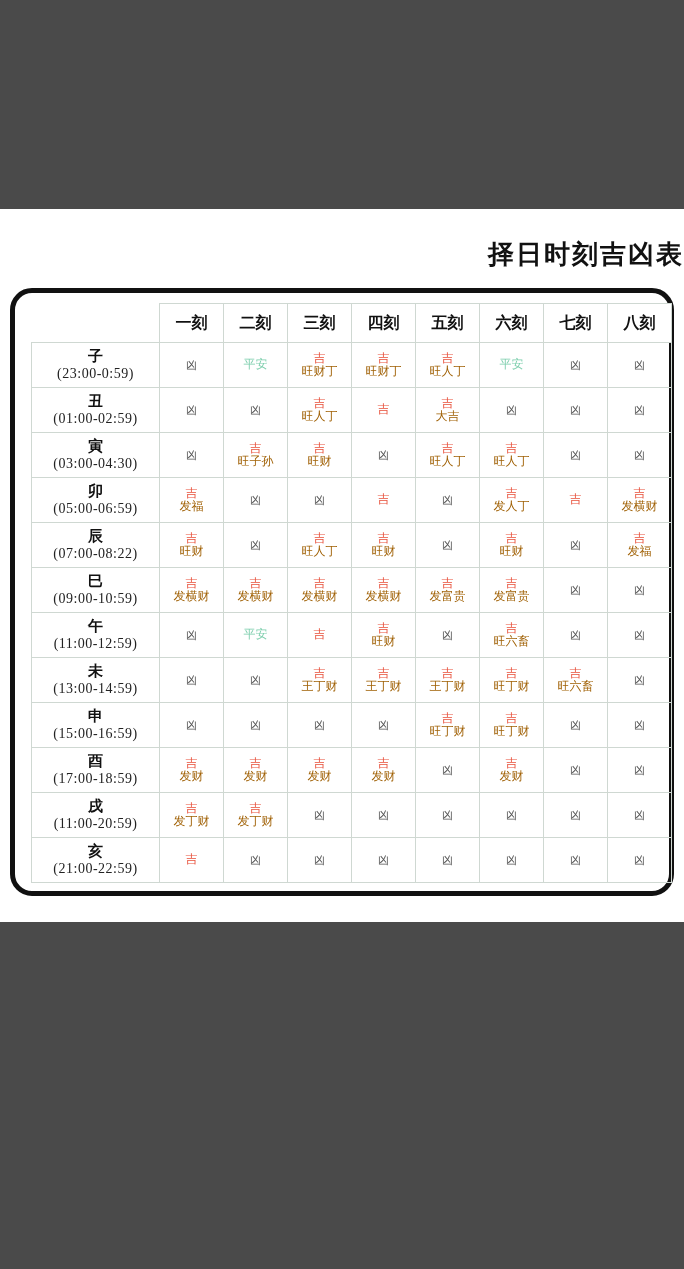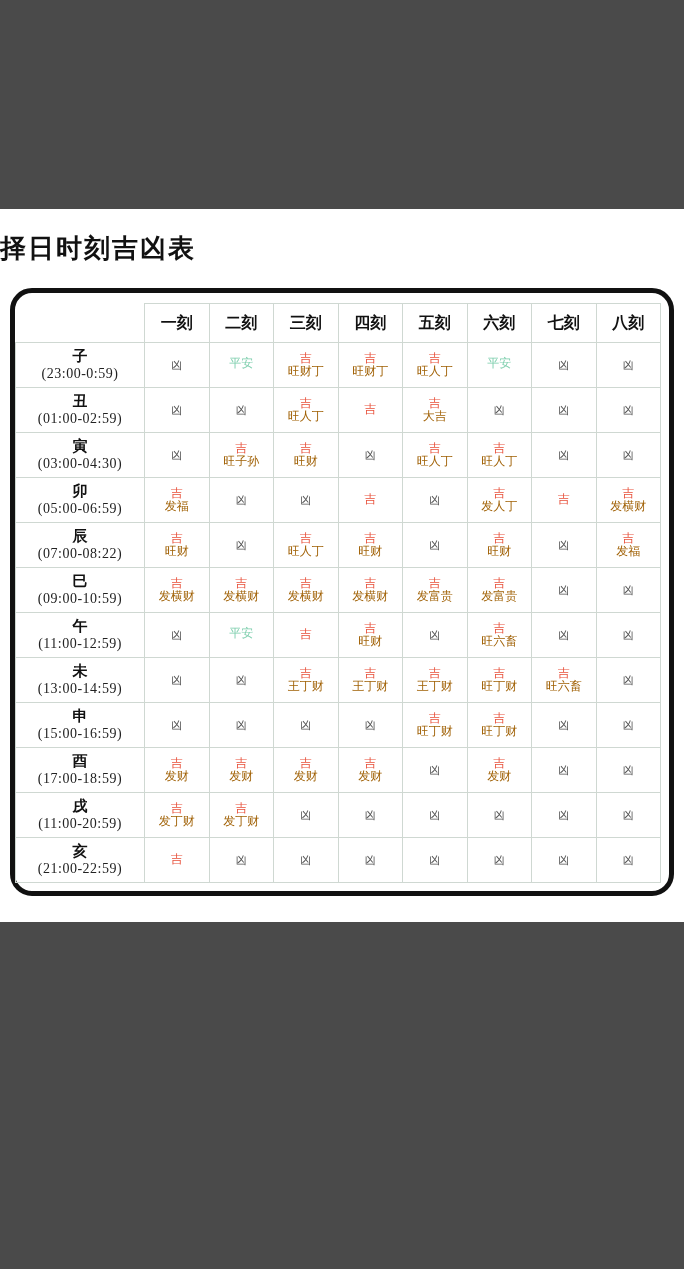--- a/index.html
+++ b/index.html
@@ -34,39 +34,39 @@
     background: #4a4a4a;
   }
   .sheet {
     position: absolute;
     top: 209px; left: 0;
     width: 684px;
     height: 713px;
     background: #ffffff;
   }
   .page-title {
-    text-align: left;
+    text-align: right;
     font-size: 26px;
     font-weight: bold;
     letter-spacing: 2px;
     color: #111;
-    padding-top: 22px;
+    padding-top: 28px;
     font-family: "Liberation Serif", serif;
   }
   .table-wrap {
     position: absolute;
     top: 79px;
     left: 10px;
     width: 664px;
     height: 608px;
     border: 5px solid #111;
     border-radius: 22px;
     box-sizing: border-box;
     background: #fff;
-    padding: 10px 8px 8px 0;
+    padding: 10px 8px 8px 16px;
   }
   table.grid {
     border-collapse: collapse;
     width: 100%;
     table-layout: fixed;
   }
   table.grid td, table.grid th {
     border: 1px solid #cfd8d2;
     text-align: center;
     vertical-align: middle;
@@ -118,21 +118,20 @@
     color: #e8503a;
     font-size: 12px;
   }
   .v.note {
     color: #a16207;
     font-size: 12px;
   }
   .v.peace {
     color: #7fcfae;
     font-size: 12px;
-    font-family: Liberation Mono, monospace;
   }
   .v.bad {
     color: #555;
     font-size: 11px;
   }
   tbody tr:last-child td { border-bottom: 1px solid #cfd8d2; }
 </style>
 </head>
 <body>
 

